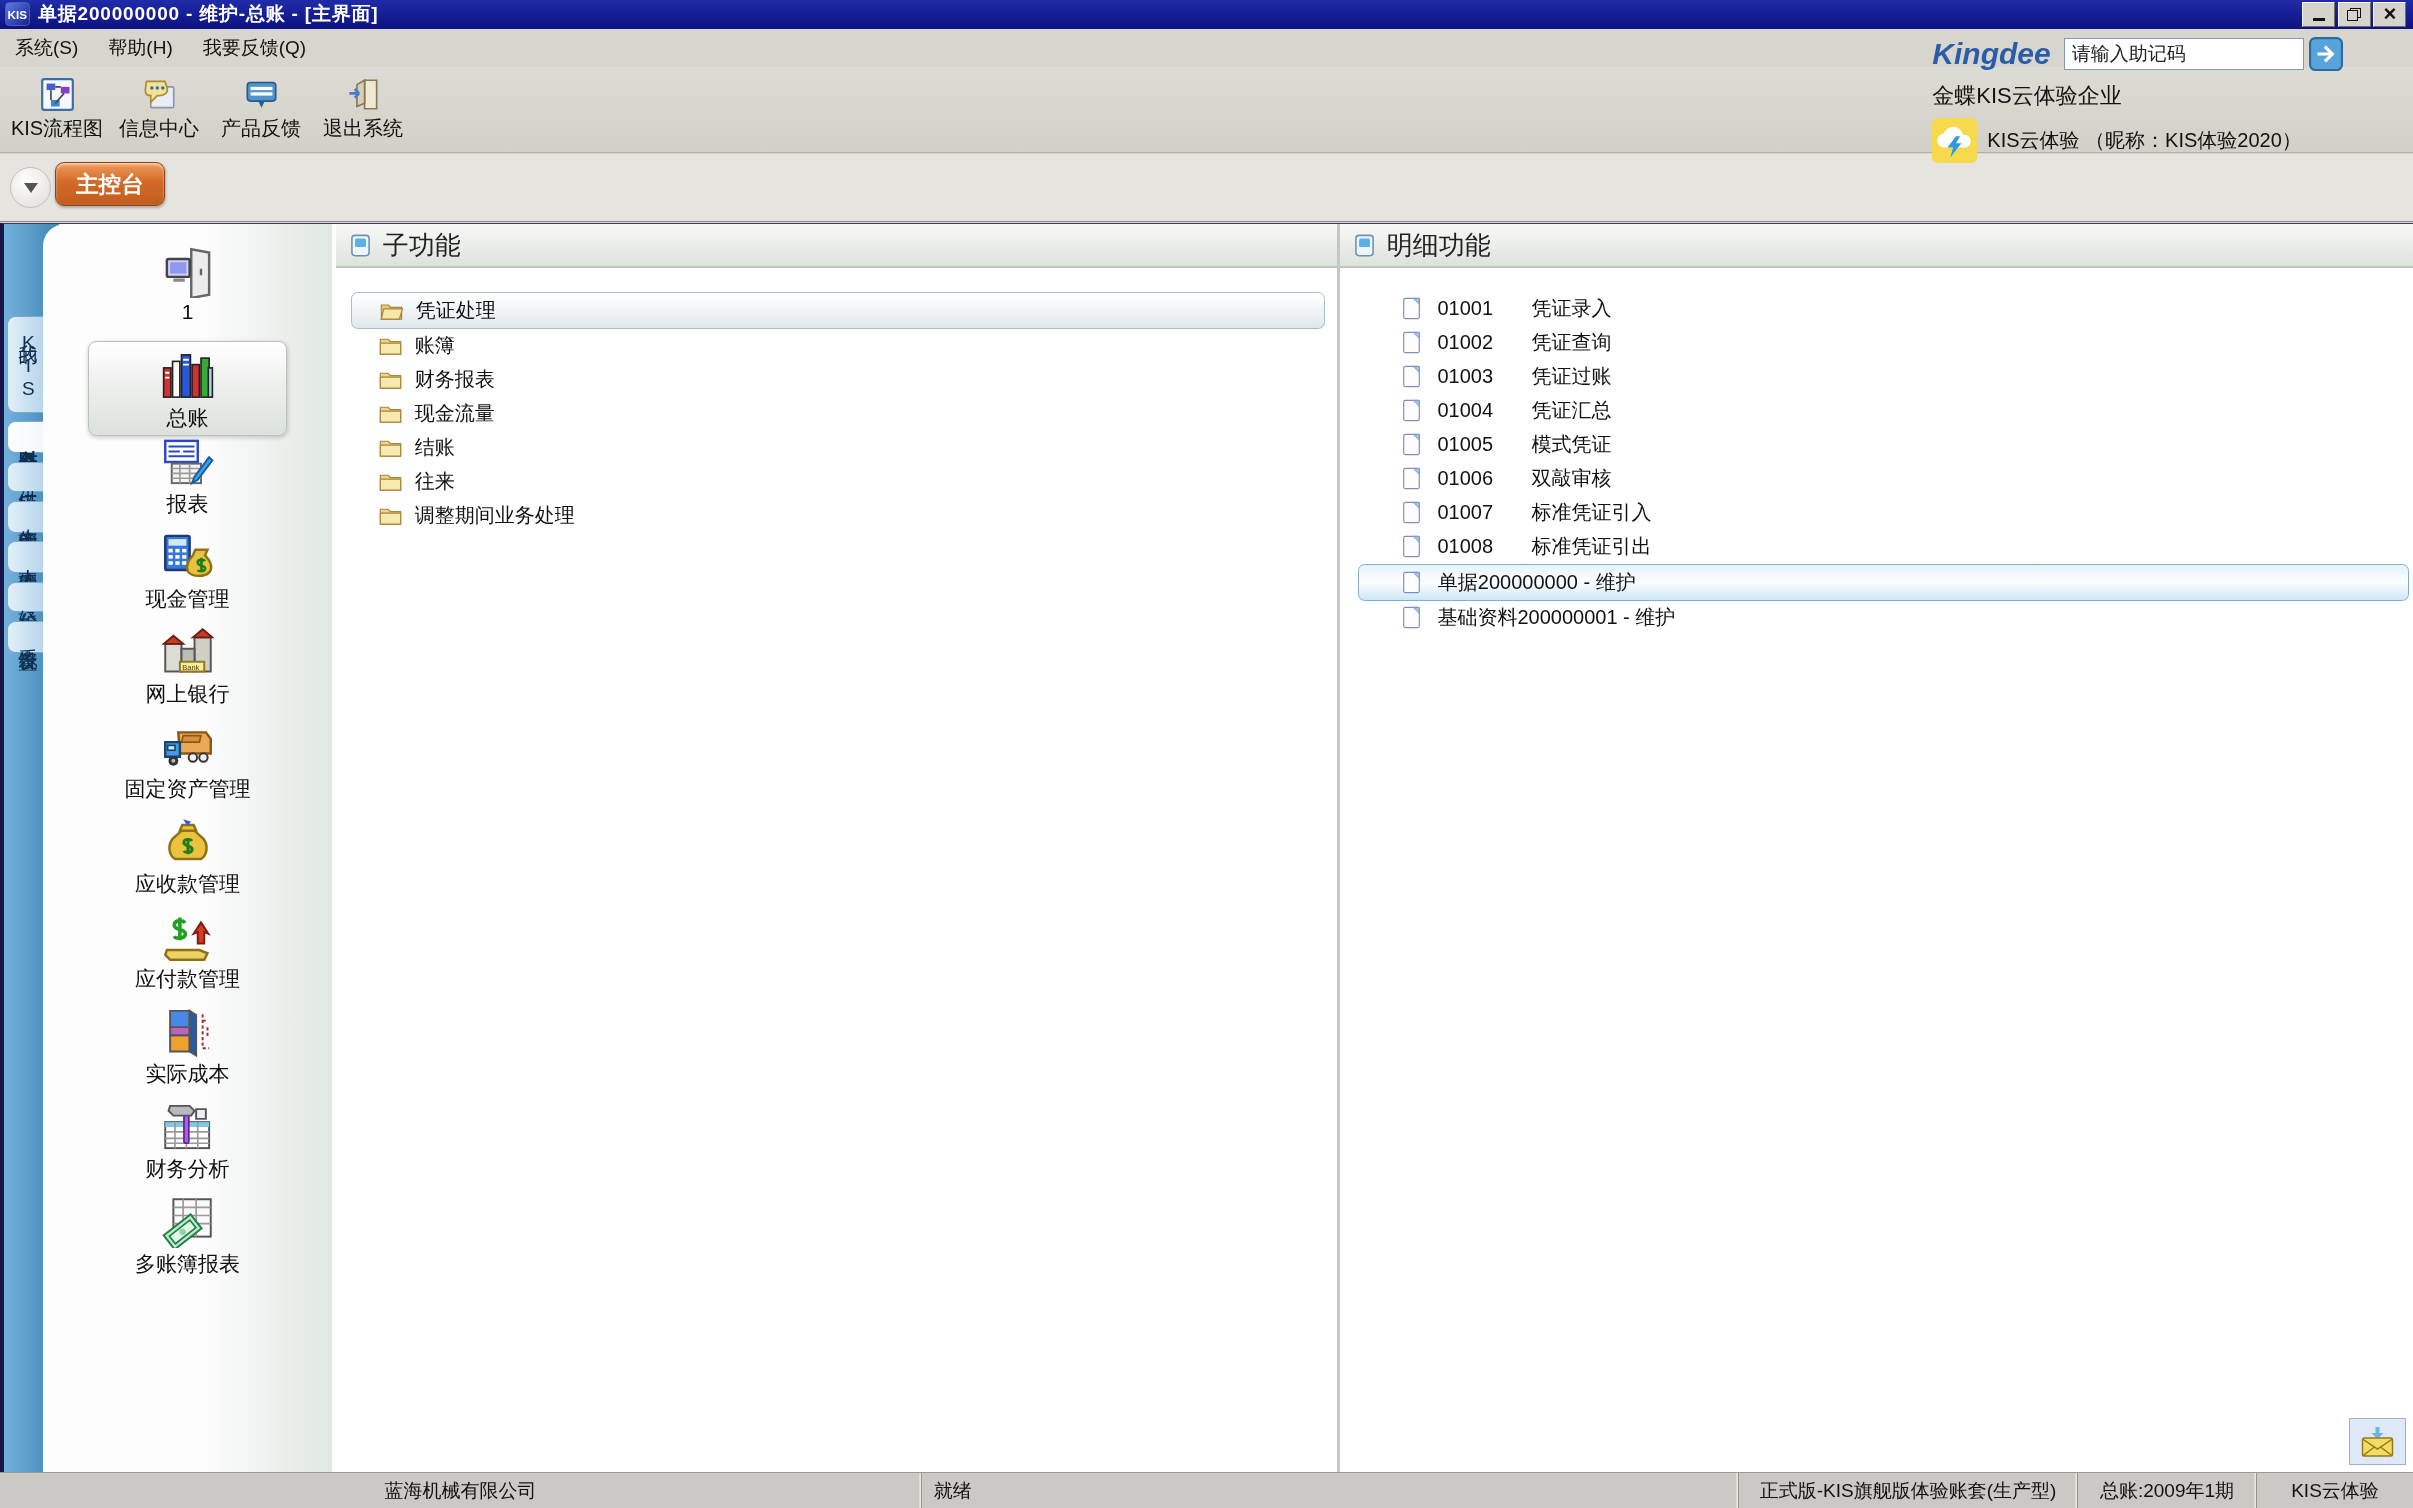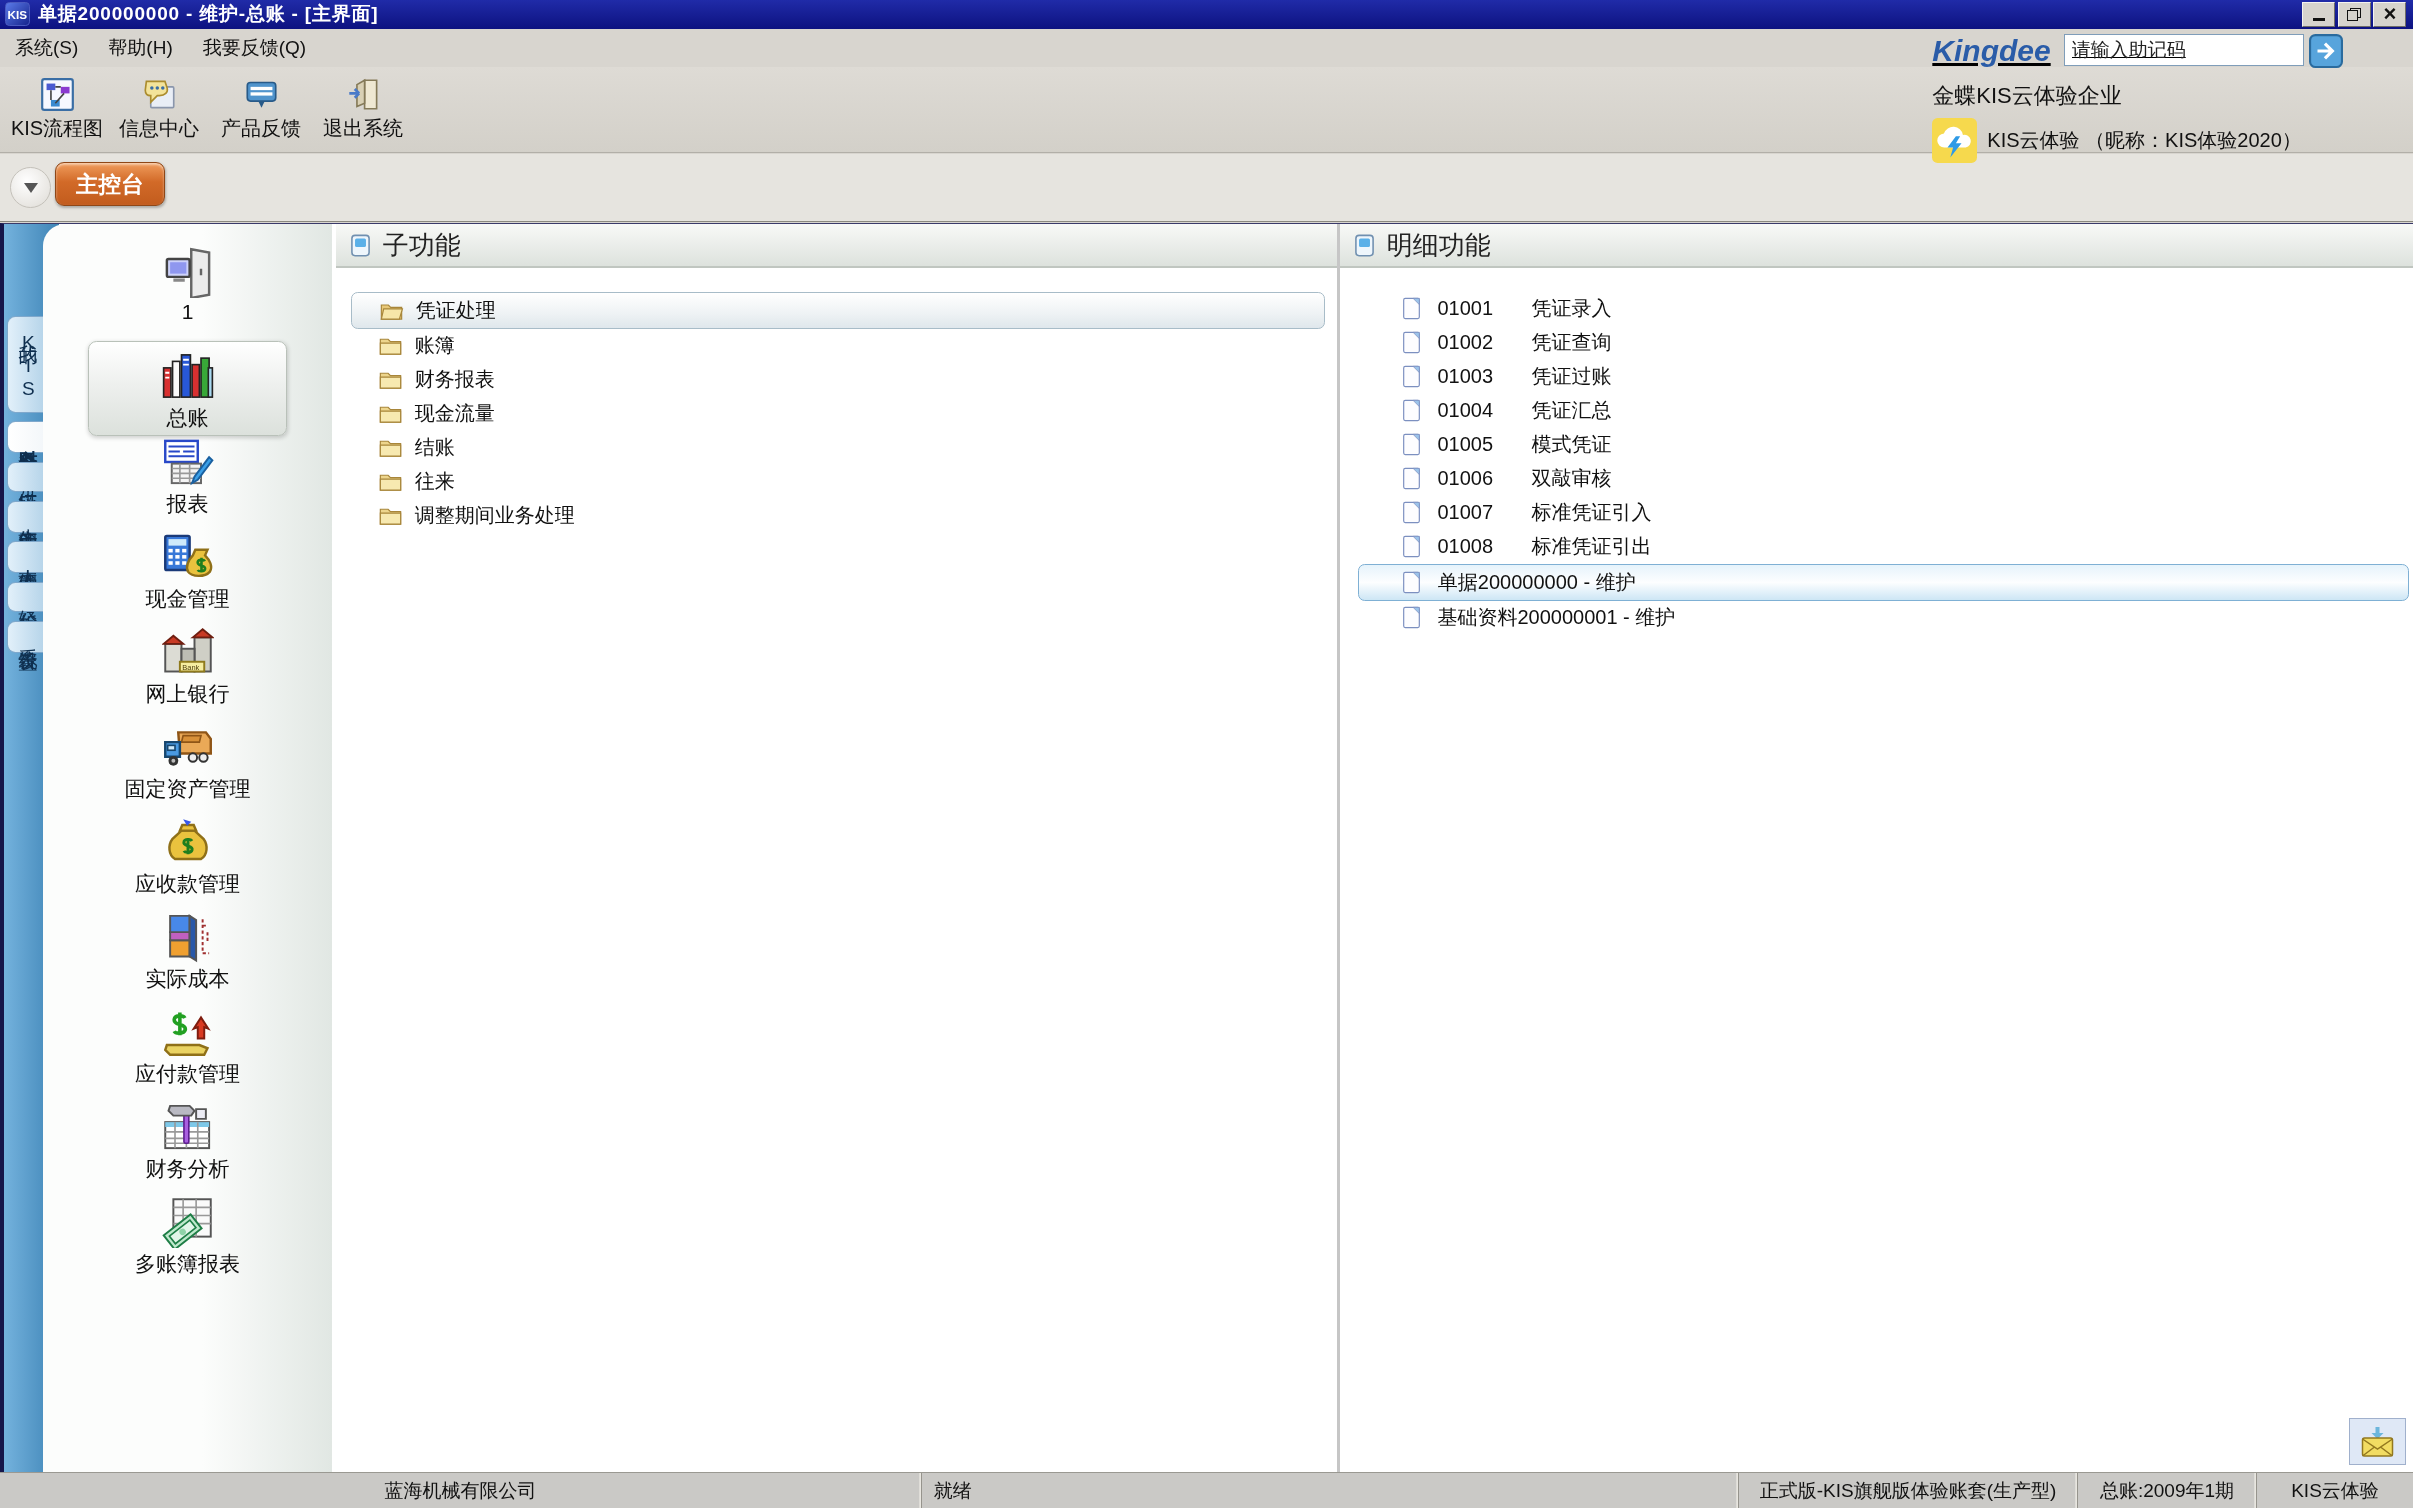--- a/index.html
+++ b/index.html
@@ -28,21 +28,21 @@
 
   
   .toolbar{position:absolute;top:67px;left:0;right:0;height:85px;border-bottom:1.7px solid #b2afa8;
     background:linear-gradient(180deg,#dedbd5,#d3d0c9);display:flex;align-items:flex-start;padding-left:6px;}
   .tool-btn{width:102px;display:flex;flex-direction:column;align-items:center;padding-top:10px;font-size:20px;color:#111;}
   .tool-btn .icon svg{width:35px;height:35px;display:block;}
   .tool-label{margin-top:3.4px;white-space:nowrap;}
 
   
   .brand{position:absolute;top:34px;right:11.7px;width:469px;z-index:5;}
-  .brand-row1{display:flex;align-items:flex-start;height:39px;text-decoration:underline;}
+  .brand-row1{display:flex;align-items:center;height:39px;}
   .kingdee-logo{font-size:30px;font-weight:bold;font-style:italic;color:#2a5ca8;margin-right:13.4px;letter-spacing:0px;}
   .mnemonic-input{width:225px;height:30px;border:1.7px solid #7f9db9;background:#fff;font-size:19px;padding:0 6.7px;color:#222;
     font-family:"Liberation Sans","DejaVu Sans",sans-serif;}
   .go-btn{width:34px;height:34px;margin-left:4.2px;padding:0;border:none;background:none;}
   .go-btn svg{width:34px;height:34px;display:block;}
   .brand-row2{font-size:22px;color:#111;margin-top:8.4px;}
   .brand-row3{display:flex;align-items:center;margin-top:6.7px;font-size:20px;color:#111;}
   .cloud-holder svg{width:45px;height:45px;display:block;margin-right:10px;}
 
   
@@ -332,38 +332,38 @@
               <path d="M11 9l1.5-3.5h7L21 9z" fill="#eac23e" stroke="#8f7018" stroke-width="1.5"></path>
               <path d="M13 2l5 1.5-2.5 2.5z" fill="#3858e8"></path>
               <path d="M16 13.5v10M13.5 21.5c.6 1.2 4.4 1.4 5-.6.5-1.8-1.8-2.2-2.6-2.5-.9-.3-2.9-.8-2.4-2.6.4-1.9 4.2-1.7 4.9-.4" fill="none" stroke="#1e7e1e" stroke-width="1.8"></path>
             </svg>
           </span>
           <div class="module-label">应收款管理</div>
         </div>
         <div class="module-item">
           <span class="icon">
             <svg viewBox="0 0 32 32">
+              <path d="M3 24h20l5 2-2 4H5l-3-3z" fill="#ead362" stroke="#8f7018" stroke-width="1.5"></path>
+              <path d="M11 4v14M7.5 15.5c.8 1.6 6 1.8 6.8-.8.6-2.4-2.4-2.9-3.5-3.3-1.2-.4-3.8-1-3.2-3.5.6-2.5 5.6-2.2 6.5-.5" fill="none" stroke="#22a022" stroke-width="2.2"></path>
+              <path d="M22 20v-7l-2.5 1L24 7l4.5 7-2.5-1v7z" fill="#d83a22" stroke="#7e1c0e" stroke-width="1.2"></path>
+            </svg>
+          </span>
+          <div class="module-label">应付款管理</div>
+        </div>
+        <div class="module-item">
+          <span class="icon">
+            <svg viewBox="0 0 32 32">
               <path d="M5 18h12v10H5z" fill="#f0a030" stroke="#555" stroke-width="1.2"></path>
               <path d="M5 13h12v5H5z" fill="#c060c0" stroke="#555" stroke-width="1.2"></path>
               <path d="M5 3h12v10H5z" fill="#4888e8" stroke="#555" stroke-width="1.2"></path>
               <path d="M17 3l4 2.5v25L17 28z" fill="#2858a8" stroke="#555" stroke-width="1.2"></path>
               <path d="M25 5v21M25 26h4M25 9h3M28 13v6" stroke="#a03030" stroke-width="1.2" fill="none" stroke-dasharray="2 1.5"></path>
             </svg>
           </span>
           <div class="module-label">实际成本</div>
-        </div>
-        <div class="module-item">
-          <span class="icon">
-            <svg viewBox="0 0 32 32">
-              <path d="M3 24h20l5 2-2 4H5l-3-3z" fill="#ead362" stroke="#8f7018" stroke-width="1.5"></path>
-              <path d="M11 4v14M7.5 15.5c.8 1.6 6 1.8 6.8-.8.6-2.4-2.4-2.9-3.5-3.3-1.2-.4-3.8-1-3.2-3.5.6-2.5 5.6-2.2 6.5-.5" fill="none" stroke="#22a022" stroke-width="2.2"></path>
-              <path d="M22 20v-7l-2.5 1L24 7l4.5 7-2.5-1v7z" fill="#d83a22" stroke="#7e1c0e" stroke-width="1.2"></path>
-            </svg>
-          </span>
-          <div class="module-label">应付款管理</div>
         </div>
         <div class="module-item">
           <span class="icon">
             <svg viewBox="0 0 32 32">
               <rect x="2" y="13" width="27" height="16" fill="#fff" stroke="#555" stroke-width="1.2"></rect>
               <rect x="2" y="13" width="27" height="3" fill="#7ec8e8"></rect>
               <path d="M2 19h27M2 23h27M2 26h27M8 13v16M15 13v16M22 13v16" stroke="#999" stroke-width="1"></path>
               <rect x="13.5" y="5" width="3" height="21" rx="1" fill="#a95fe0" stroke="#5e1e90" stroke-width="1"></rect>
               <path d="M5 3h12l3 3-2 3H7L4 6z" fill="#b9b9c2" stroke="#555" stroke-width="1.2"></path>
               <path d="M21 5h6v6h-6z" fill="#ececf4" stroke="#555" stroke-width="1.2"></path>

